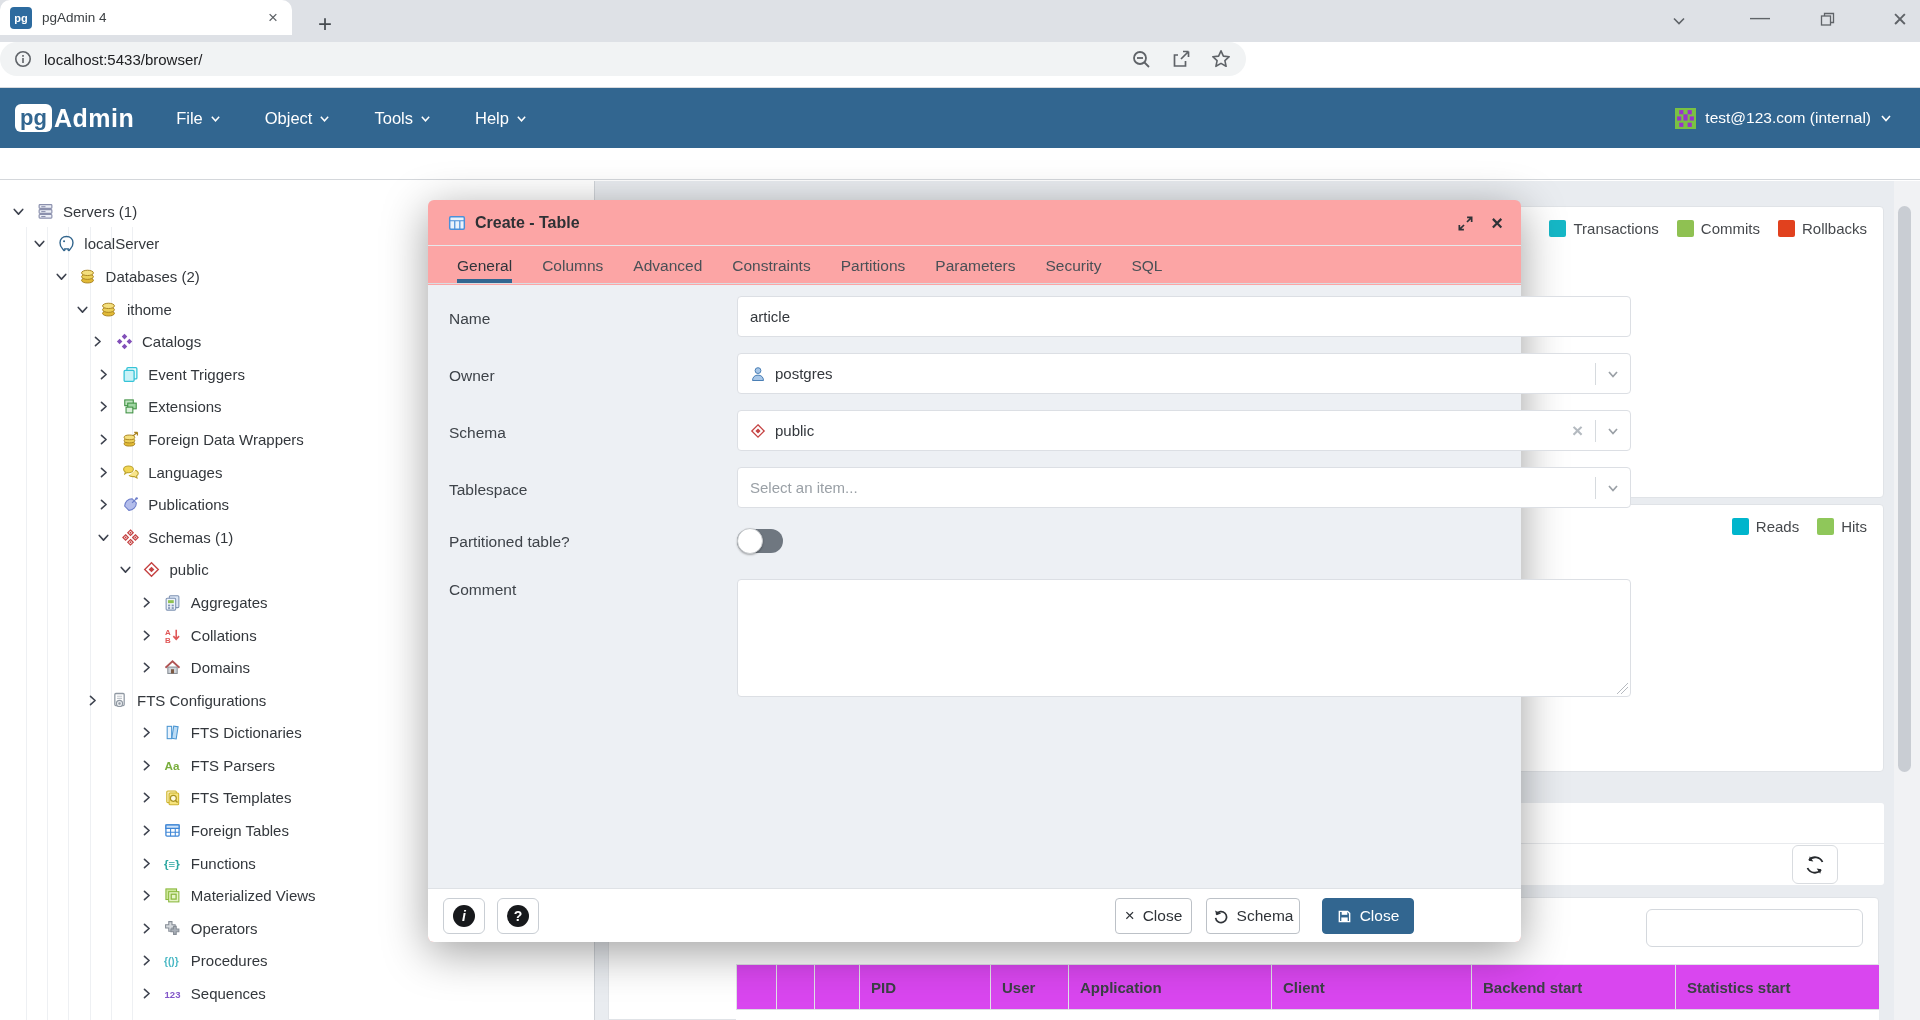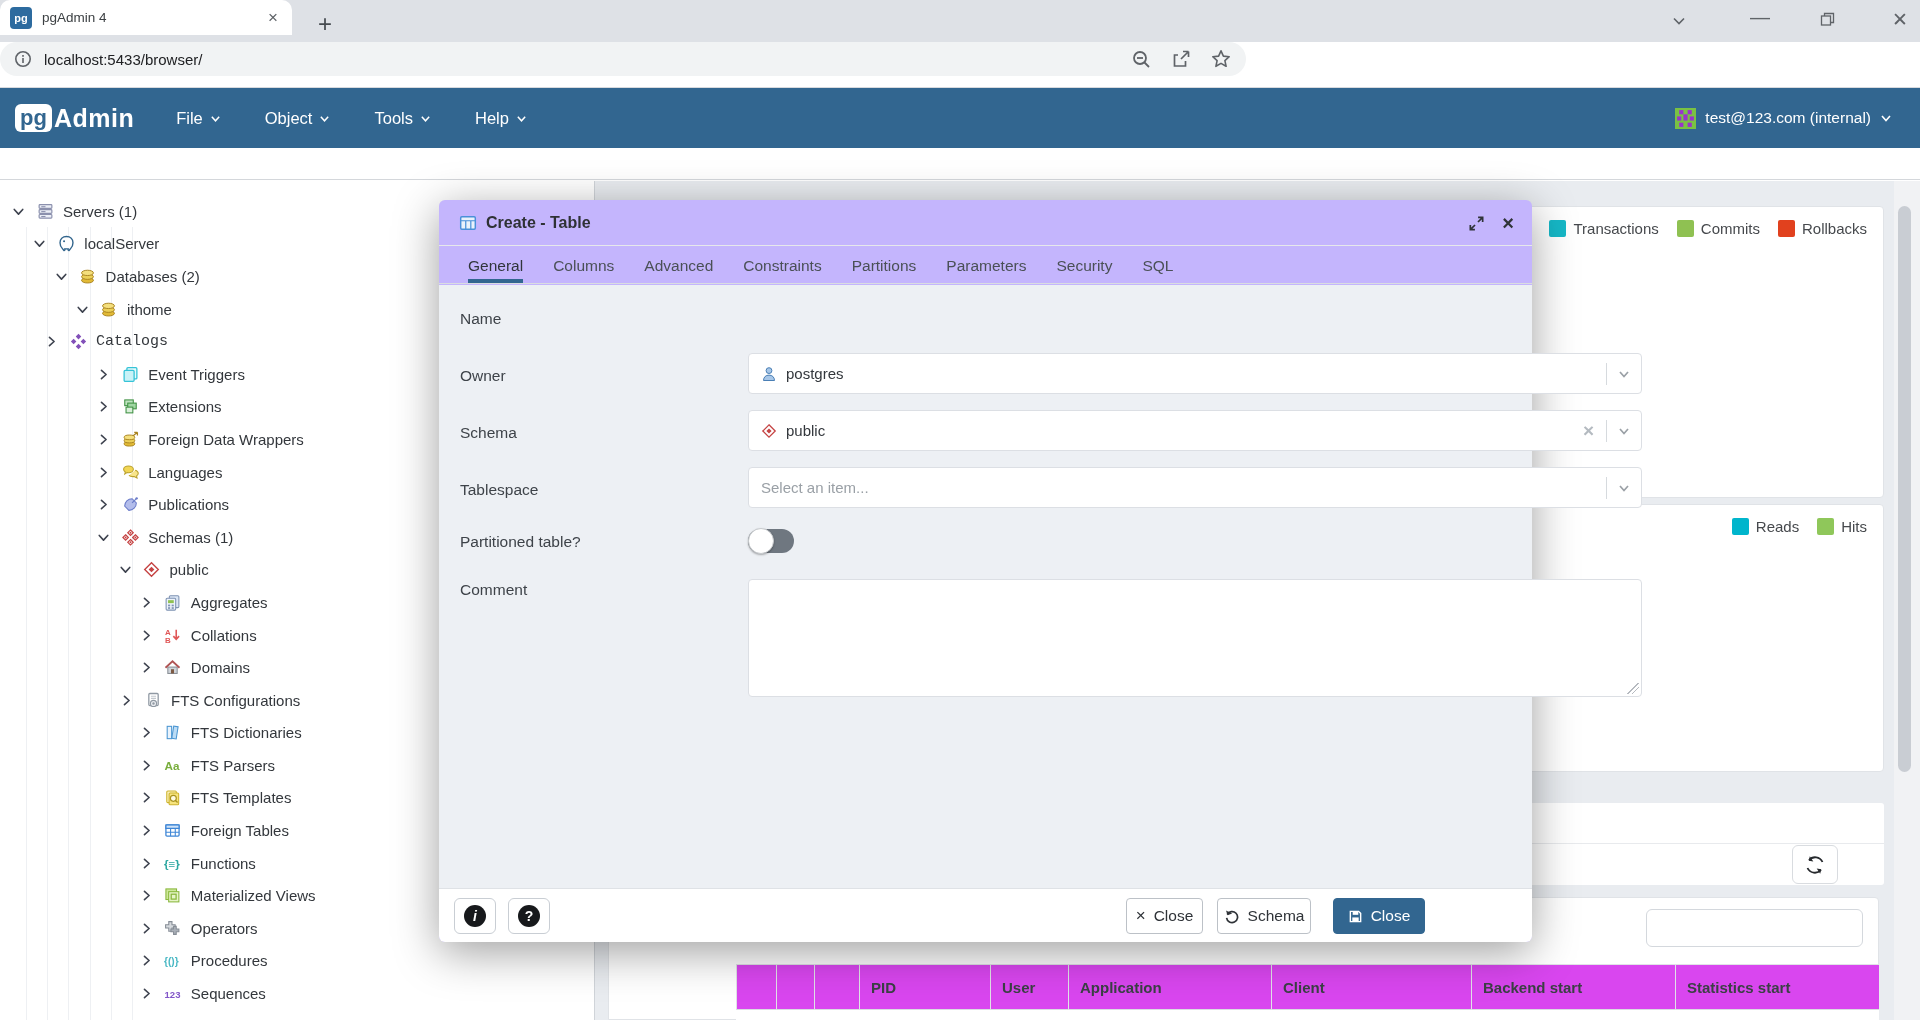--- a/index.html
+++ b/index.html
@@ -93,21 +93,21 @@
     border:1px solid #d4d8dd; border-radius:6px; background:#fff; }
   #activity-table { position:absolute; left:127px; top:66px; display:flex; height:46px; }
   .th { border-left:1px solid #e0e3e7; background:#d946ef; border-top:1px solid #e0e3e7;
     border-bottom:1px solid #dadde1; display:flex; align-items:center; padding-left:11px;
     font-size:15px; font-weight:bold; color:#3b4045; white-space:nowrap; }
   #table-stub { position:absolute; left:127px; top:112px; width:1143px; height:11px; background:#fff; }
   #scroll-track { left:1894px; top:181px; width:26px; height:839px; background:#f1f2f4; z-index:1; }
   #scroll-thumb { position:absolute; left:4px; top:25px; width:13px; height:566px; background:#c9cdd3; border-radius:7px; }
 
   
-  #dialog { left:439px; top:200px; width:1093px; height:742px; background:#c4b5fd; border-radius:6px;
+  #dialog { left:428px; top:200px; width:1093px; height:742px; background:#fca5a5; border-radius:6px;
     box-shadow:0 10px 45px rgba(0,0,0,.38); z-index:10; }
   #dlg-header { position:absolute; left:0; top:0; width:100%; height:46px; border-bottom:1px solid #e6e8eb;
     display:flex; align-items:center; padding:0 20px; }
   #dlg-title { margin-left:9px; font-size:16px; font-weight:bold; color:#2e3135; }
   #dlg-controls { position:absolute; right:18px; top:13px; display:flex; gap:17px; align-items:center; }
   #dlg-tabs { position:absolute; left:0; top:46px; width:100%; height:38px; border-bottom:1px solid #dadde1;
     display:flex; gap:30px; padding-left:29px; }
   .dlg-tab { font-size:15.5px; color:#4a5056; display:flex; align-items:center; padding-top:2px; }
   .dlg-tab.active { color:#30353b; box-shadow:inset 0 -4px 0 #326690; }
   #dlg-body { position:absolute; left:0; top:85px; width:100%; height:603px; background:#edf0f4; }
@@ -527,21 +527,21 @@
           <svg viewBox="0 0 16 16" width="17" height="17">
             <g stroke="#a8821f" stroke-width=".9">
               <ellipse cx="8" cy="11.6" rx="5.6" ry="2.5" fill="#e2ba36"></ellipse>
               <ellipse cx="8" cy="8.2" rx="5.6" ry="2.5" fill="#ecd058"></ellipse>
               <ellipse cx="8" cy="4.6" rx="5.6" ry="2.5" fill="#f4df7d"></ellipse>
             </g>
           </svg>
         </span>
         <span class="tlabel">ithome</span>
       </div>
-      <div class="trow" style="padding-left: 45px; font-family: Liberation Mono, monospace;">
+      <div class="trow" style="padding-left: 91px;">
         <span class="chev">
           <svg viewBox="0 0 16 16" width="13" height="13">
             <path d="M5.5 2.8 L11.2 8 5.5 13.2" fill="none" stroke="#3f4450" stroke-width="2" stroke-linecap="round" stroke-linejoin="round"></path>
           </svg>
         </span>
         <span class="ticon">
           <svg viewBox="0 0 16 16" width="17" height="17">
             <g fill="#8250b9">
               <path d="M8 .8 L10.6 3.4 8 6 5.4 3.4z"></path>
               <path d="M3.4 5.4 L6 8 3.4 10.6.8 8z"></path>
@@ -710,21 +710,21 @@
         </span>
         <span class="ticon">
           <svg viewBox="0 0 16 16" width="17" height="17">
             <rect x="3.6" y="7.6" width="8.8" height="6" fill="#cfd4da" stroke="#8a9097"></rect>
             <path d="M1.4 8.2 L8 2.2 14.6 8.2" fill="none" stroke="#b05454" stroke-width="1.7"></path>
             <rect x="6.6" y="9.6" width="2.8" height="4" fill="#7d5a44"></rect>
           </svg>
         </span>
         <span class="tlabel">Domains</span>
       </div>
-      <div class="trow" style="padding-left: 120px; text-align: center;">
+      <div class="trow" style="padding-left: 86px; text-align: center;">
         <span class="chev">
           <svg viewBox="0 0 16 16" width="13" height="13">
             <path d="M5.5 2.8 L11.2 8 5.5 13.2" fill="none" stroke="#3f4450" stroke-width="2" stroke-linecap="round" stroke-linejoin="round"></path>
           </svg>
         </span>
         <span class="ticon">
           <svg viewBox="0 0 16 16" width="17" height="17">
             <rect x="3.6" y="1.4" width="8.8" height="11.4" rx="1" fill="#fff" stroke="#9099a3" stroke-width="1.2"></rect>
             <path d="M5.6 4 h4.8 M5.6 6 h4.8" stroke="#c2c7cd"></path>
             <circle cx="8" cy="10.8" r="2.9" fill="#e8eaee" stroke="#9099a3"></circle>
@@ -885,20 +885,23 @@
       <div class="dlg-tab">Columns</div>
       <div class="dlg-tab">Advanced</div>
       <div class="dlg-tab">Constraints</div>
       <div class="dlg-tab">Partitions</div>
       <div class="dlg-tab">Parameters</div>
       <div class="dlg-tab">Security</div>
       <div class="dlg-tab">SQL</div>
     </div>
   <div id="dlg-body">
     <div class="fld-label" style="top:25px">Name</div>
+    <div class="fld" style="top:11px">
+      <input value="article" style="">
+    </div>
 
     <div class="fld-label" style="top:82px">Owner</div>
     <div class="fld" style="top:68px">
       <svg width="16" height="16" viewBox="0 0 16 16">
           <circle cx="8" cy="4.6" r="2.9" fill="#a8c7e8" stroke="#4a7fb5" stroke-width="1"></circle>
           <path d="M2.5 14.5 c0-3.4 2.4-5.4 5.5-5.4 s5.5 2 5.5 5.4 z" fill="#a8c7e8" stroke="#4a7fb5" stroke-width="1"></path>
         </svg>
       <span class="combo-val">postgres</span>
       <div class="combo-right">
         <div class="combo-divider"></div>

